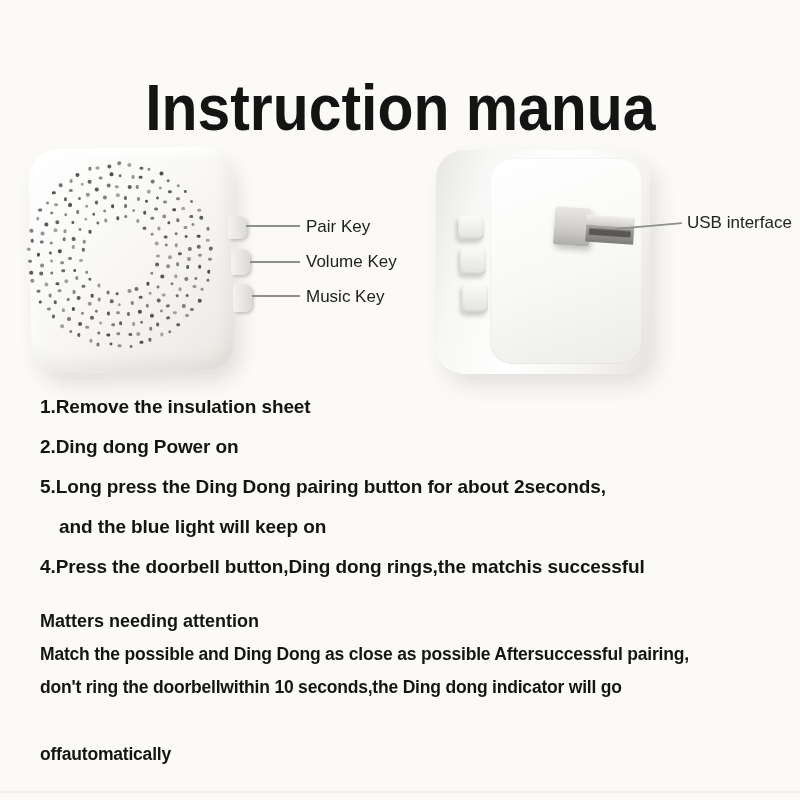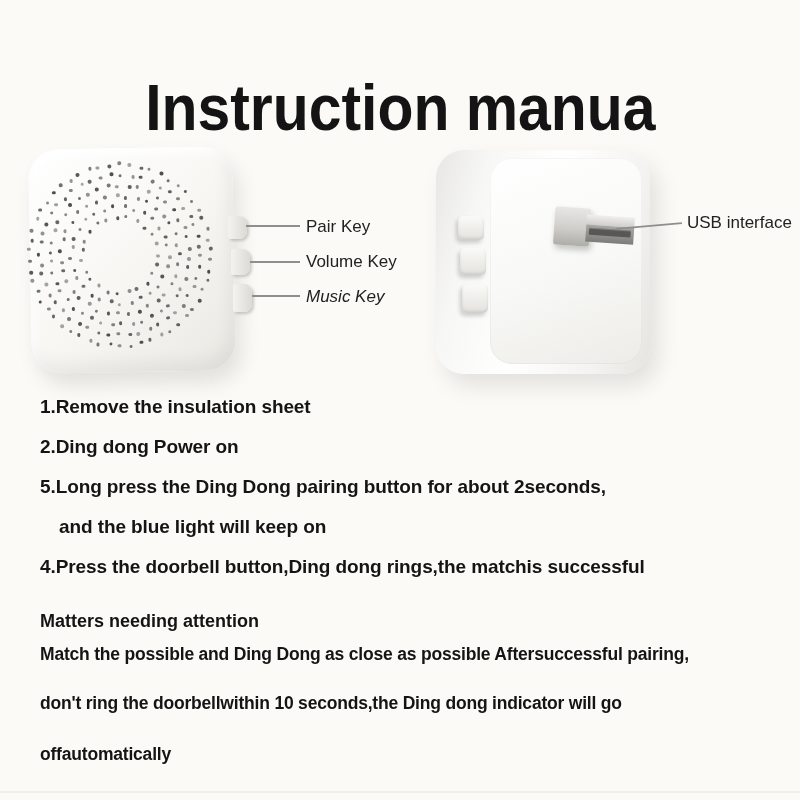--- a/index.html
+++ b/index.html
@@ -68,29 +68,29 @@
 
   
   .lead{position:absolute;height:2px;background:#8e8e8e;}
   .lead-pair{left:246px;top:225px;width:54px;}
   .lead-volume{left:250px;top:261px;width:50px;}
   .lead-music{left:252px;top:295px;width:48px;}
   .lead-usb{left:616px;top:225px;width:66px;transform:rotate(-5deg);}
   .callout{position:absolute;font-size:17px;color:#222;white-space:nowrap;}
   .lbl-pair{left:306px;top:217px;}
   .lbl-volume{left:306px;top:252px;}
-  .lbl-music{left:306px;top:287px;font-style:italic;}
+  .lbl-music{left:306px;top:287px;}
   .lbl-usb{left:687px;top:213px;}
 
   
   .step{position:absolute;left:40px;font-size:19px;font-weight:bold;color:#141414;white-space:nowrap;letter-spacing:-0.1px;}
   .s0{top:396px;} .s1{top:436px;} .s2{top:476px;} .s3{top:516px;left:59px;} .s4{top:556px;}
   .attn-head{position:absolute;left:40px;top:611px;font-size:18px;font-weight:bold;color:#141414;white-space:nowrap;}
   .attn{position:absolute;left:40px;font-size:17.5px;font-weight:bold;color:#141414;white-space:nowrap;letter-spacing:-0.2px;}
-  .a0{top:644px;} .a1{top:677px;} .a2{top:693px;text-align:right;} .a3{top:744px;}
+  .a0{top:644px;} .a1{top:677px;} .a2{top:677px;text-align:right;} .a3{top:744px;}
 
   .page-edge{position:absolute;left:0;top:791px;width:800px;height:2px;background:#f0efe9;}
 </style>
 </head>
 <body>
 
 <div class="page">
 
   <h1 class="title"><span>Instruction manua</span></h1>
 

